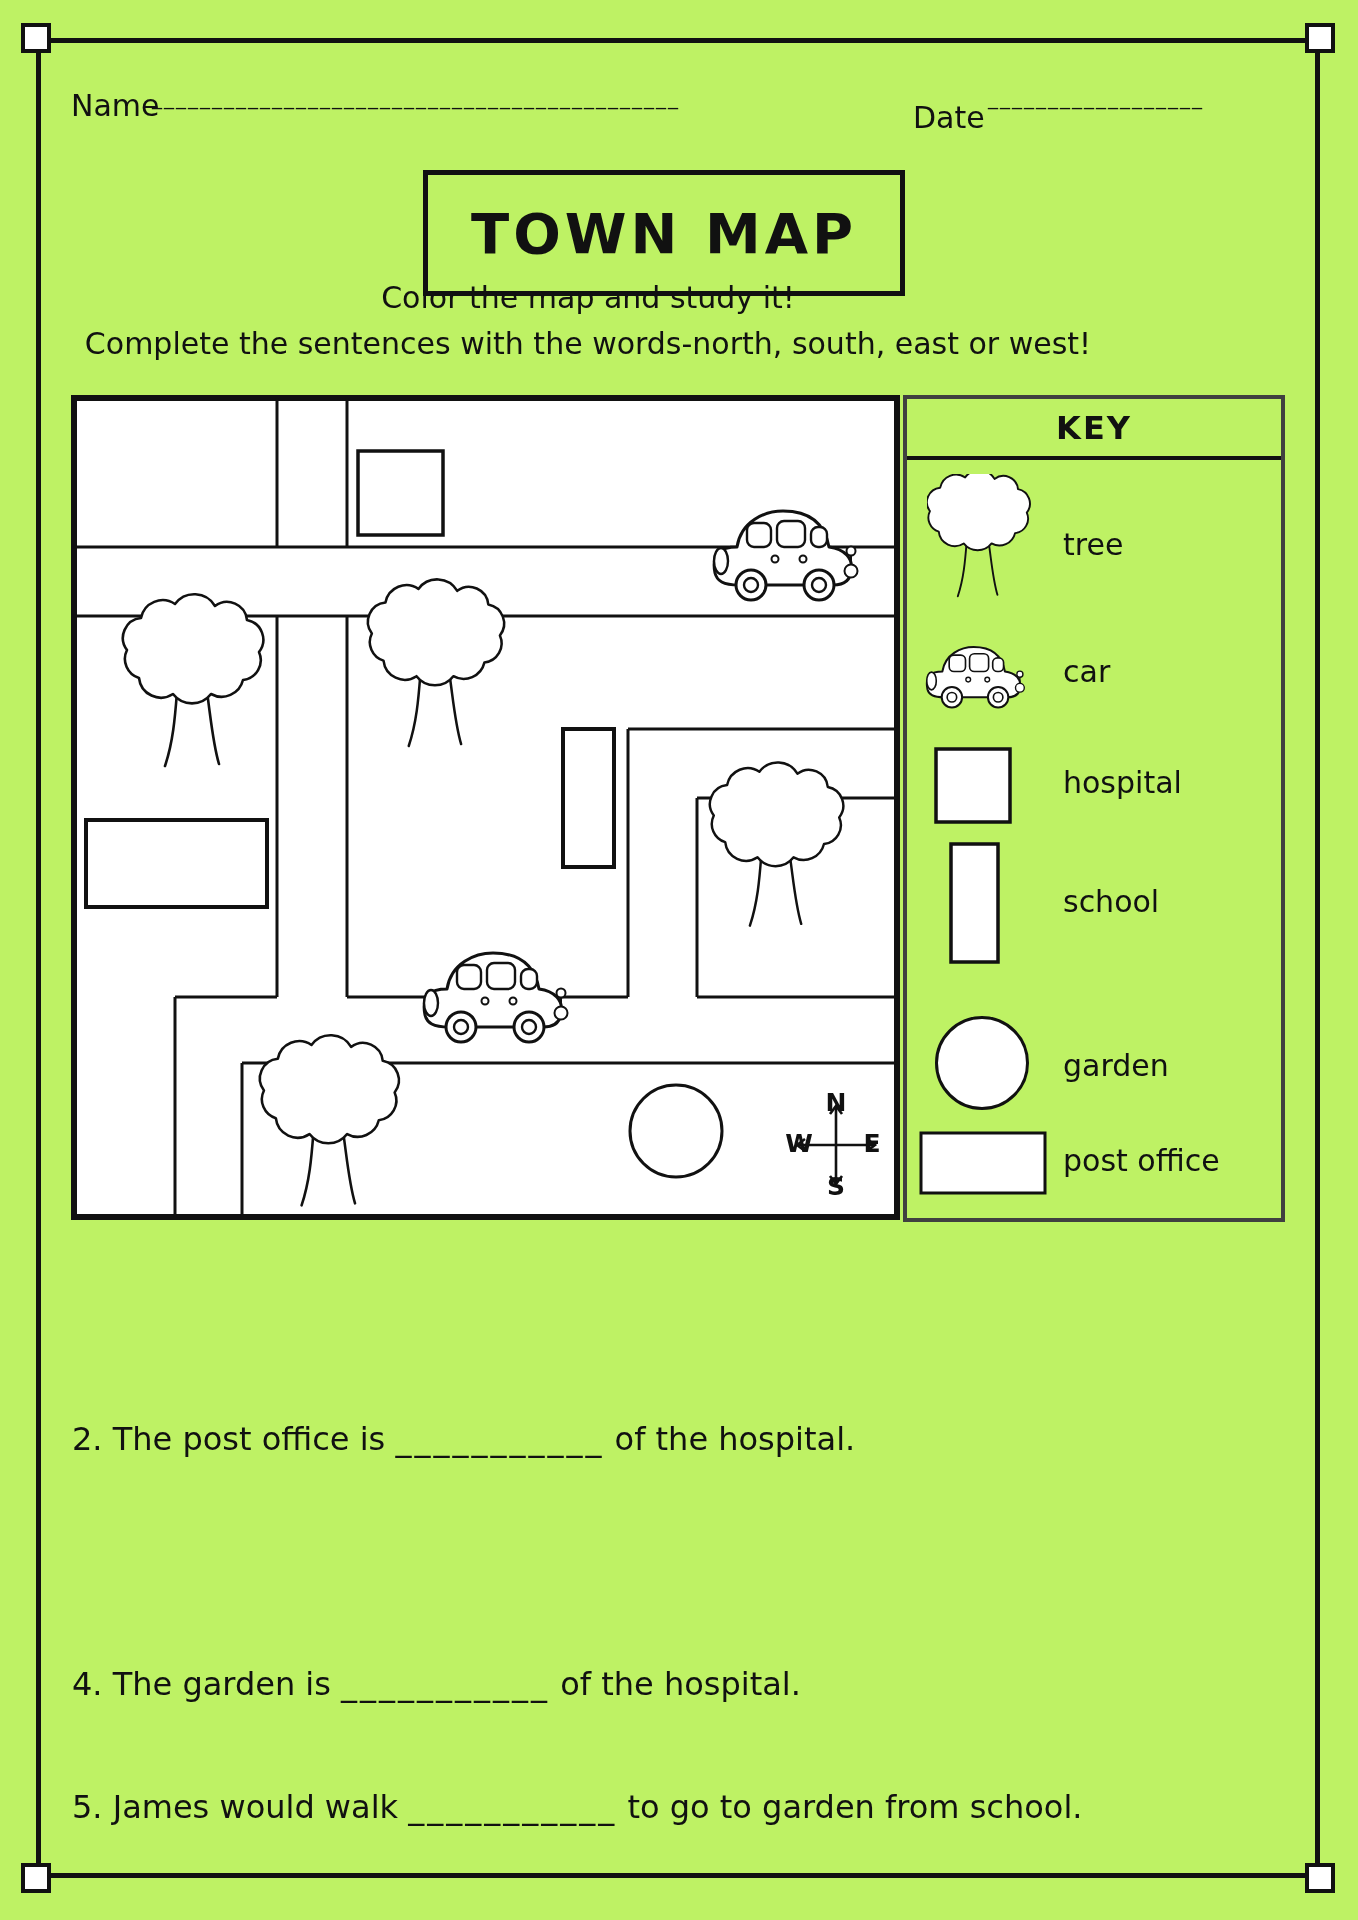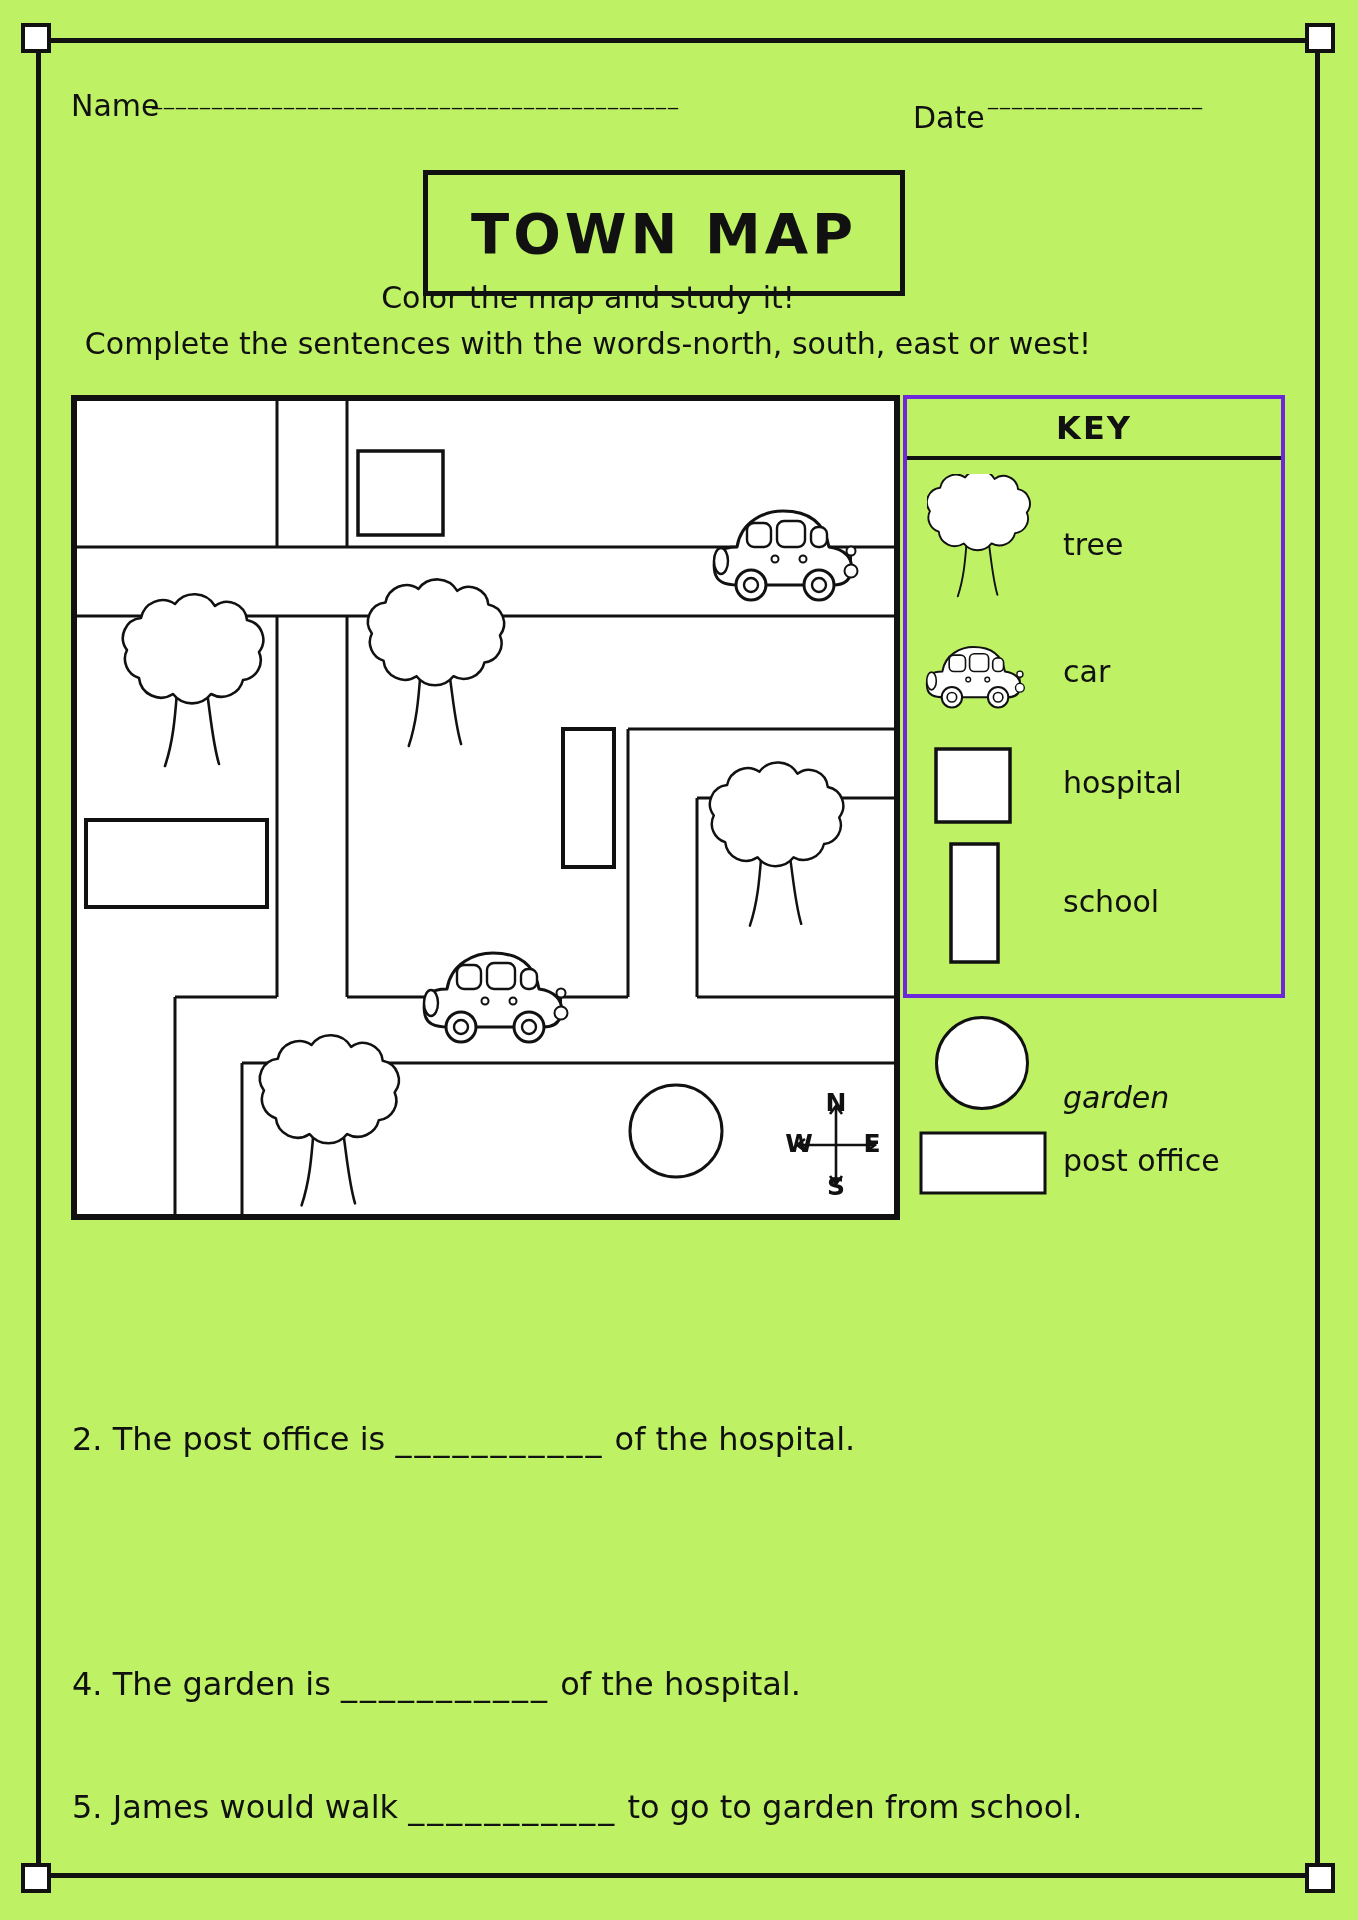--- a/index.html
+++ b/index.html
@@ -13,22 +13,22 @@
   .corner{position:absolute;width:30px;height:30px;background:#fff;
     border:4px solid #111;box-sizing:border-box;z-index:6;}
   .hdr-label{position:absolute;font-size:30px;}
   .dashline{position:absolute;font-size:20px;letter-spacing:2px;white-space:nowrap;}
   .titlebox{position:absolute;left:423px;top:170px;width:482px;height:126px;
     border:5px solid #111;box-sizing:border-box;display:flex;align-items:center;justify-content:center;}
   .titlebox span{font-size:56px;font-weight:800;letter-spacing:4px;}
   .instr{position:absolute;left:0;width:1176px;text-align:center;font-size:30px;}
   .map-svg{position:absolute;left:71px;top:395px;}
   .compass-label{position:absolute;font-size:25px;transform:translateX(-50%);font-weight:600;}
-  .keypanel{position:absolute;left:903px;top:395px;width:382px;height:603px;
-    border:4px solid #6d28d9;box-sizing:border-box;}
+  .keypanel{position:absolute;left:903px;top:395px;width:382px;height:827px;
+    border:4px solid #404040;box-sizing:border-box;}
   .keyhead{height:57px;border-bottom:4px solid #111;display:flex;align-items:center;justify-content:center;
     font-size:32px;font-weight:600;letter-spacing:2px;}
   .keybody{position:relative;width:100%;height:calc(100% - 61px);}
   .keyicon{position:absolute;}
   .keylabel{position:absolute;left:156px;font-size:30px;}
   .question{position:absolute;left:72px;font-size:32px;white-space:nowrap;}
   .blank{letter-spacing:3px;}
   svg .ln{stroke:#111;fill:none;}
   svg .bld{stroke:#111;fill:#fff;}
 </style>
@@ -143,21 +143,21 @@
       <div class="keylabel" style="top:305px;">hospital</div>
 
       <svg class="keyicon" style="left:41px;top:381px;" width="54" height="125" viewBox="0 0 54 125">
         <rect class="bld" x="3" y="3" width="47" height="118" stroke-width="3.5"></rect>
       </svg>
       <div class="keylabel" style="top:424px;">school</div>
 
       <svg class="keyicon" style="left:26px;top:554px;" width="98" height="98" viewBox="0 0 98 98">
         <circle class="bld" cx="49" cy="49" r="45.5" stroke-width="3"></circle>
       </svg>
-      <div class="keylabel" style="top:620px;font-style:italic;">garden</div>
+      <div class="keylabel" style="top:588px;">garden</div>
 
       <svg class="keyicon" style="left:11px;top:670px;" width="130" height="66" viewBox="0 0 130 66">
         <rect class="bld" x="3" y="3" width="124" height="60" stroke-width="3"></rect>
       </svg>
       <div class="keylabel" style="top:683px;">post office</div>
     </div>
   </div>
 
   <div class="question" style="top:1420px;">
     <span>2.</span>

